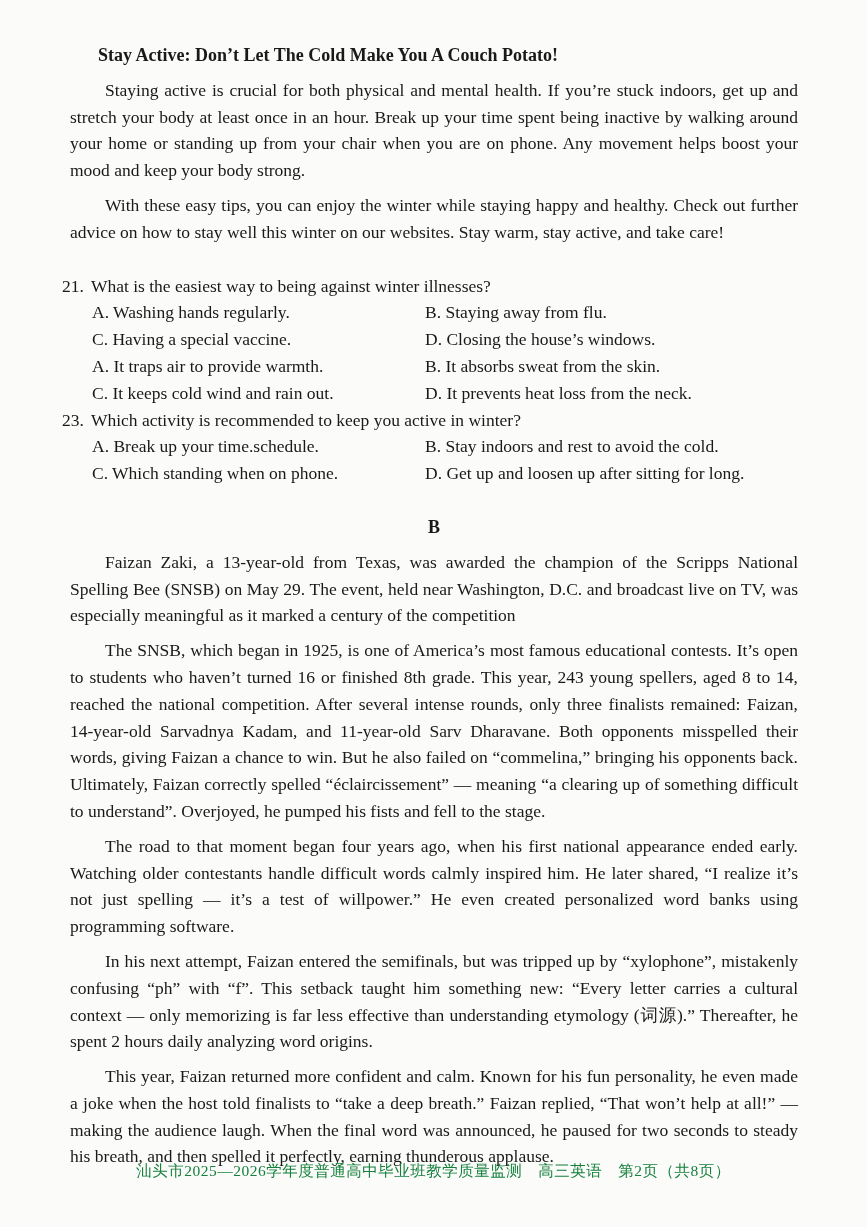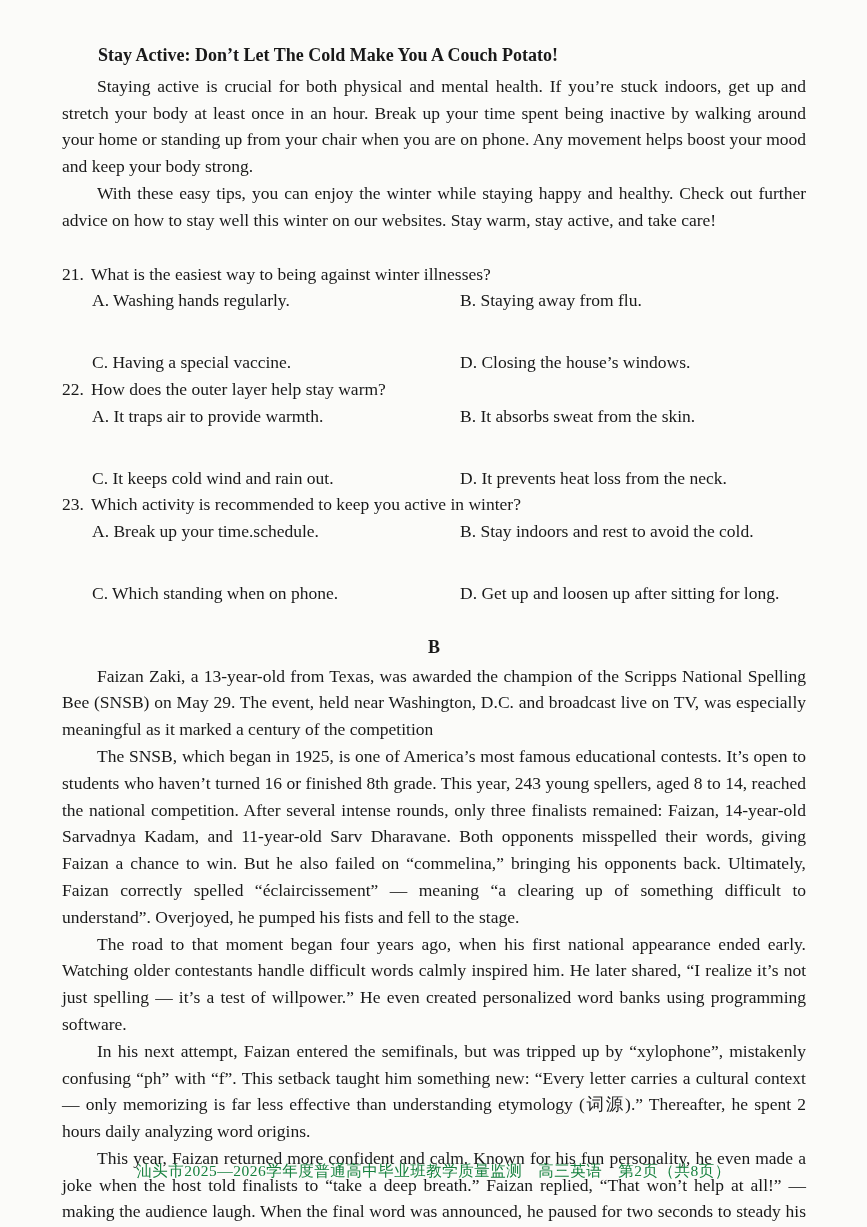--- a/index.html
+++ b/index.html
@@ -20,39 +20,38 @@
     line-height: 26.8px;
     position: relative;
   }
   .passage-title {
     font-weight: bold;
     text-indent: 2em;
     font-size: 18px;
     margin: 0 0 4px 0;
   }
   .para {
-    margin: 0;
+    margin: 8px;
     text-align: justify;
     text-indent: 2em;
   }
   .questions {
     margin-top: 27px;
   }
   .question { margin: 0; }
   .q-line { display: flex; justify-content: center; }
   .q-number {
     flex: 0 0 auto;
     margin-right: 7px;
   }
   .q-text { flex: 1 1 auto; }
   .opts {
     display: grid;
     grid-template-columns: 333px 1fr;
     padding-left: 30px;
-    gap: 35px;
   }
   .opt { white-space: nowrap; }
   .section-label {
     text-align: center;
     font-weight: bold;
     font-size: 18px;
     margin: 27px 0 2px 0;
   }
   .footer {
     position: absolute;
@@ -85,24 +84,20 @@
       </div>
       <div class="opts">
         <span class="opt">A. Washing hands regularly.</span>
         <span class="opt">B. Staying away from flu.</span>
         <span class="opt">C. Having a special vaccine.</span>
         <span class="opt">D. Closing the house’s windows.</span>
       </div>
     </div>
 
     <div class="question">
-      <div class="q-line">
-        <span class="q-number">22.</span>
-        <span class="q-text">How does the outer layer help stay warm?</span>
-      </div>
       <div class="opts">
         <span class="opt">A. It traps air to provide warmth.</span>
         <span class="opt">B. It absorbs sweat from the skin.</span>
         <span class="opt">C. It keeps cold wind and rain out.</span>
         <span class="opt">D. It prevents heat loss from the neck.</span>
       </div>
     </div>
 
     <div class="question">
       <div class="q-line">

